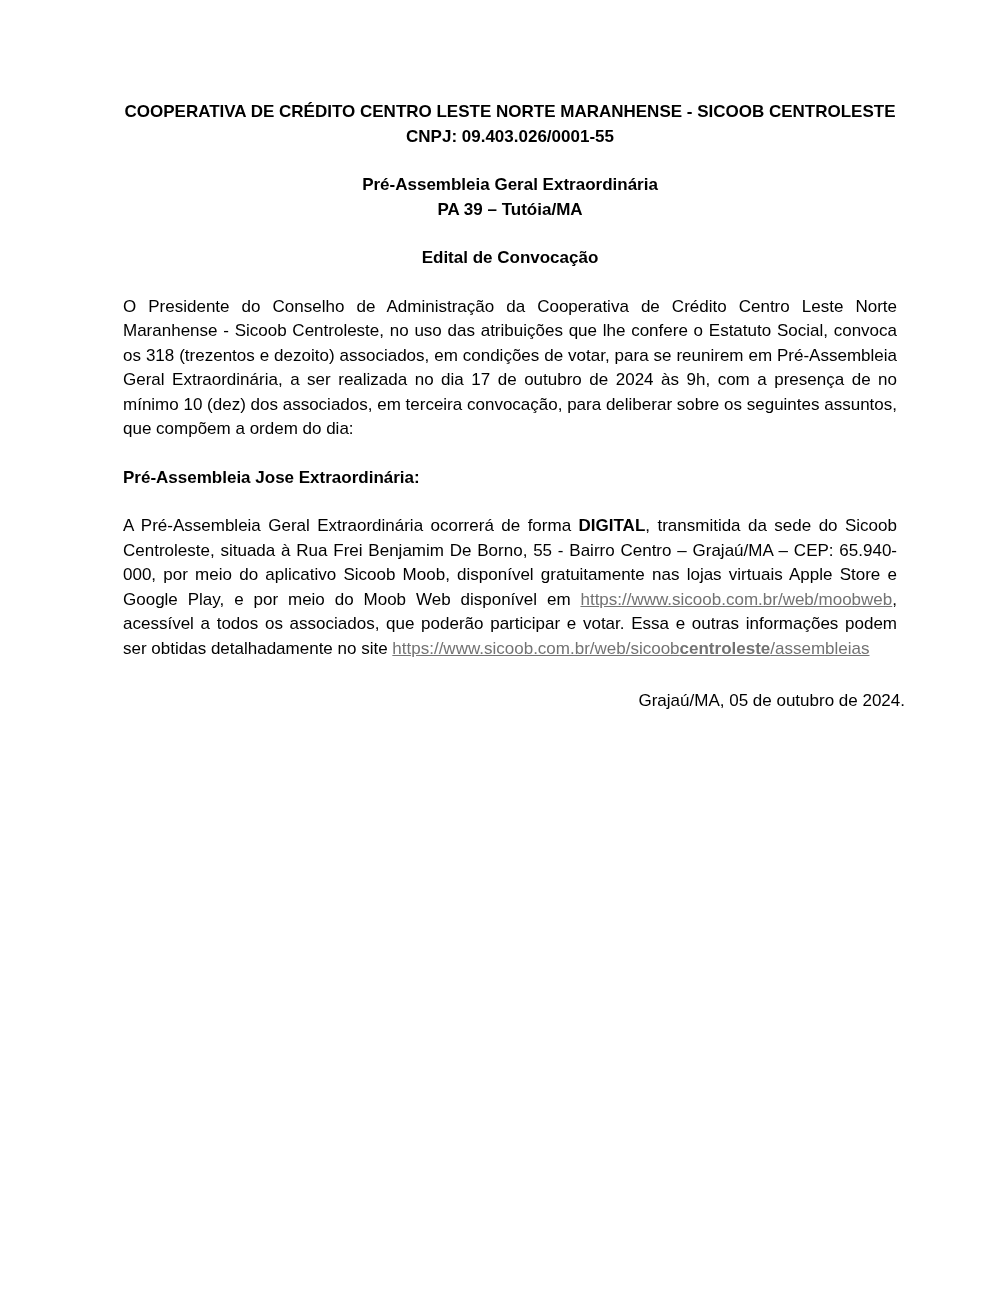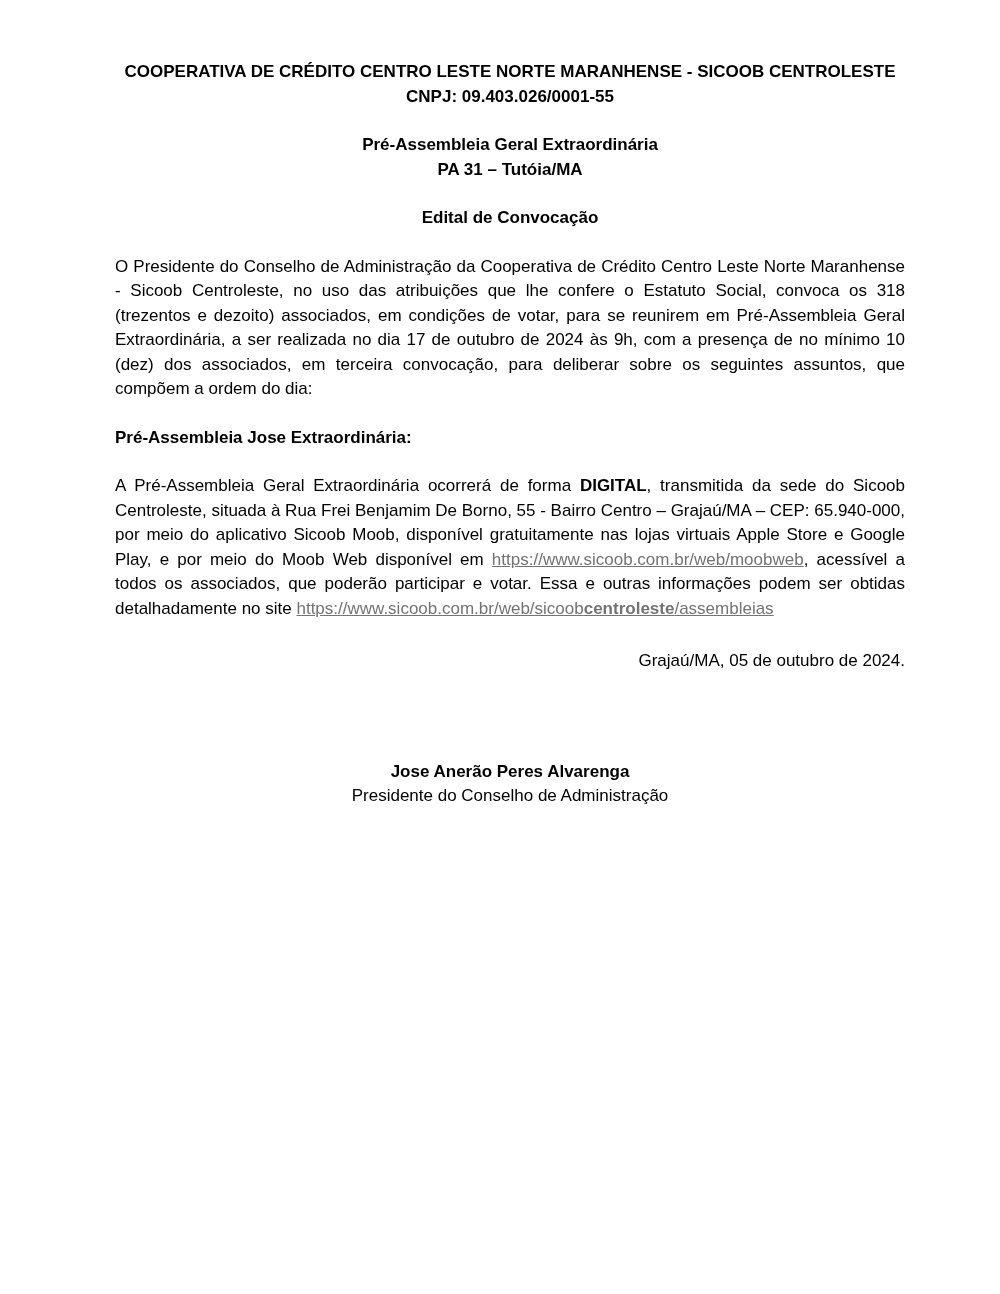--- a/index.html
+++ b/index.html
@@ -12,29 +12,29 @@
     height: 1294px;
     font-family: "Liberation Sans", sans-serif;
     color: #000000;
     position: relative;
     overflow: hidden;
   }
   .page {
     box-sizing: border-box;
     width: 1000px;
     height: 1294px;
-    padding: 60px 95px 40px 115px;
+    padding: 100px 95px 40px 115px;
     font-size: 17px;
     line-height: 24.5px;
   }
   .center { text-align: center; }
   .right  { text-align: right; }
   .bold   { font-weight: bold; }
   .justify{ text-align: justify; }
-  .block  { margin: 0; }
+  .block  { margin: 8px; }
   .gap-1  { margin-top: 24px; }
   .doc-header div { margin: 0; }
   .link {
     text-decoration: underline;
     color: #737373;
     cursor: pointer;
     word-break: break-all;
   }
   .date-line { margin-top: 28px; }
   .signature { margin-top: 86px; }
@@ -44,34 +44,30 @@
 
 <div class="page">
 
   <div class="doc-header center bold">
     <div>COOPERATIVA DE CRÉDITO CENTRO LESTE NORTE MARANHENSE - SICOOB CENTROLESTE</div>
     <div>CNPJ: 09.403.026/0001-55</div>
   </div>
 
   <div class="center bold gap-1">
     <div>Pré-Assembleia Geral Extraordinária</div>
-    <div>PA 31 – Tutóia/MA</div>
+    <div>PA 39 – Tutóia/MA</div>
   </div>
 
   <div class="center bold gap-1">Edital de Convocação</div>
 
   <p class="justify block gap-1">O Presidente do Conselho de Administração da Cooperativa de Crédito Centro Leste Norte Maranhense - Sicoob Centroleste, no uso das atribuições que lhe confere o Estatuto Social, convoca os 318 (trezentos e dezoito) associados, em condições de votar, para se reunirem em Pré-Assembleia Geral Extraordinária, a ser realizada no dia 17 de outubro de 2024 às 9h, com a presença de no mínimo 10 (dez) dos associados, em terceira convocação, para deliberar sobre os seguintes assuntos, que compõem a ordem do dia:</p>
 
   <p class="bold block gap-1">Pré-Assembleia Jose Extraordinária:</p>
 
 
   <p class="justify block gap-1">
     <span>A Pré-Assembleia Geral Extraordinária ocorrerá de forma </span><span class="bold">DIGITAL</span><span>, transmitida da sede do Sicoob Centroleste, situada à Rua Frei Benjamim De Borno, 55 - Bairro Centro – Grajaú/MA – CEP: 65.940-000, por meio do aplicativo Sicoob Moob, disponível gratuitamente nas lojas virtuais Apple Store e Google Play, e por meio do Moob Web disponível em </span><span class="link" role="link">https://www.sicoob.com.br/web/moobweb</span><span>, acessível a todos os associados, que poderão participar e votar. Essa e outras informações podem ser obtidas detalhadamente no site </span><span class="link" role="link">https://www.sicoob.com.br/web/sicoob</span><span class="link bold" role="link">centroleste</span><span class="link" role="link">/assembleias</span>
   </p>
 
   <div class="right date-line">Grajaú/MA, 05 de outubro de 2024.</div>
 
-  <div class="center signature">
-    <div class="bold">Jose Anerão Peres Alvarenga</div>
-    <div>Presidente do Conselho de Administração</div>
-  </div>
 
 </div>
 
 </body></html>

